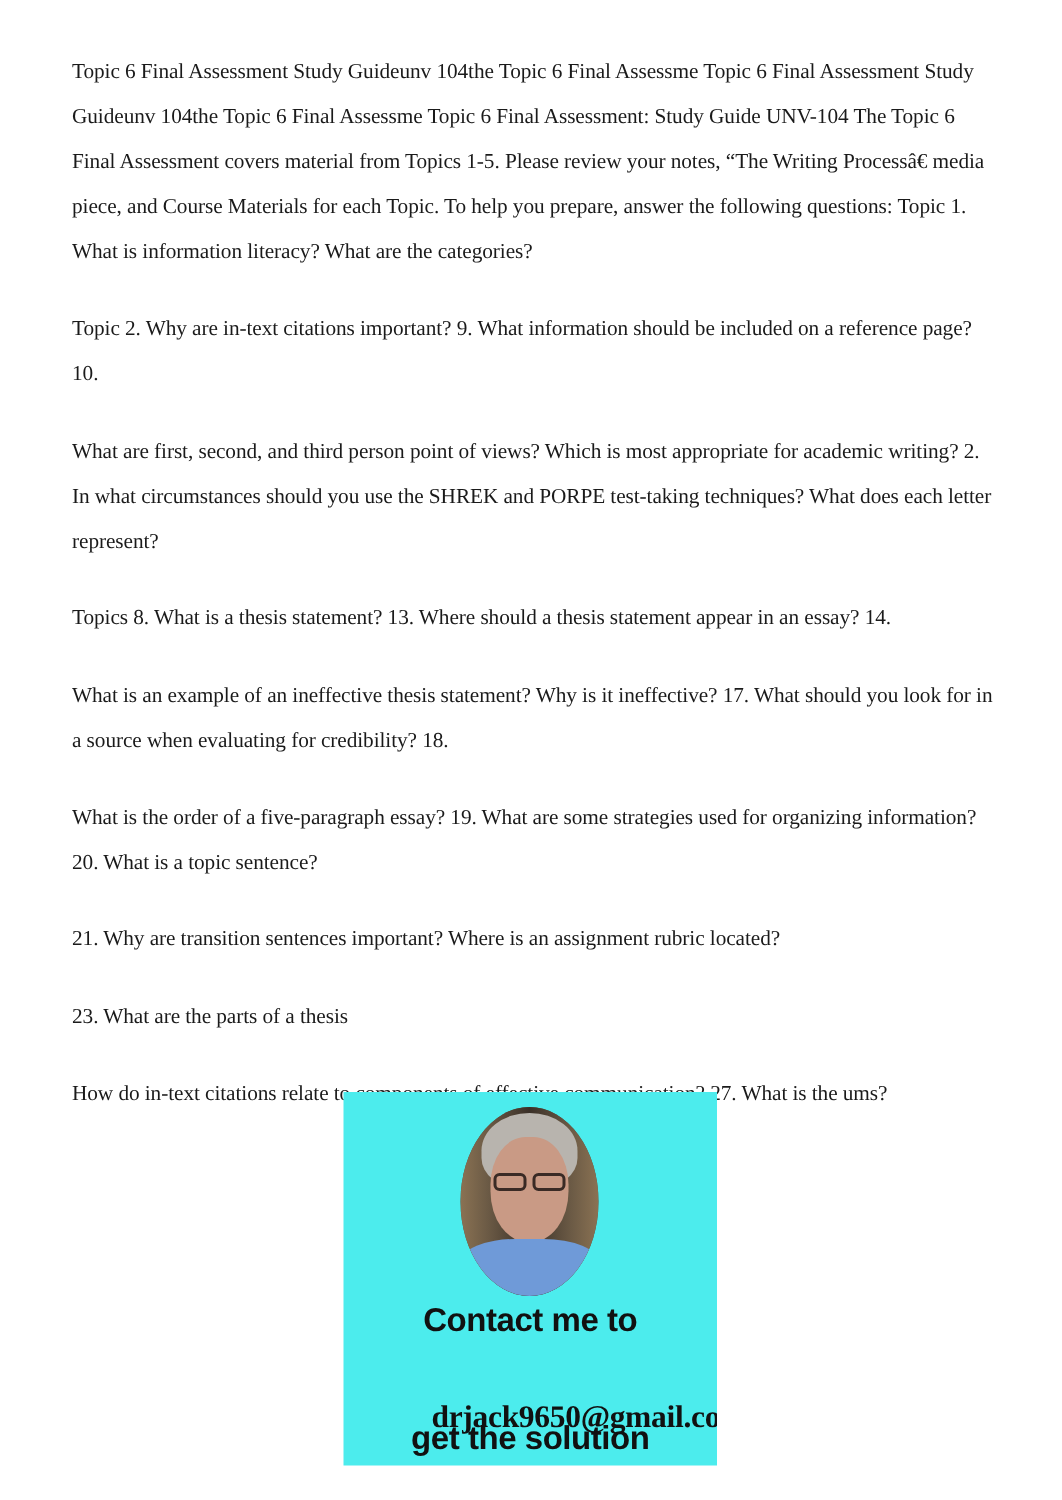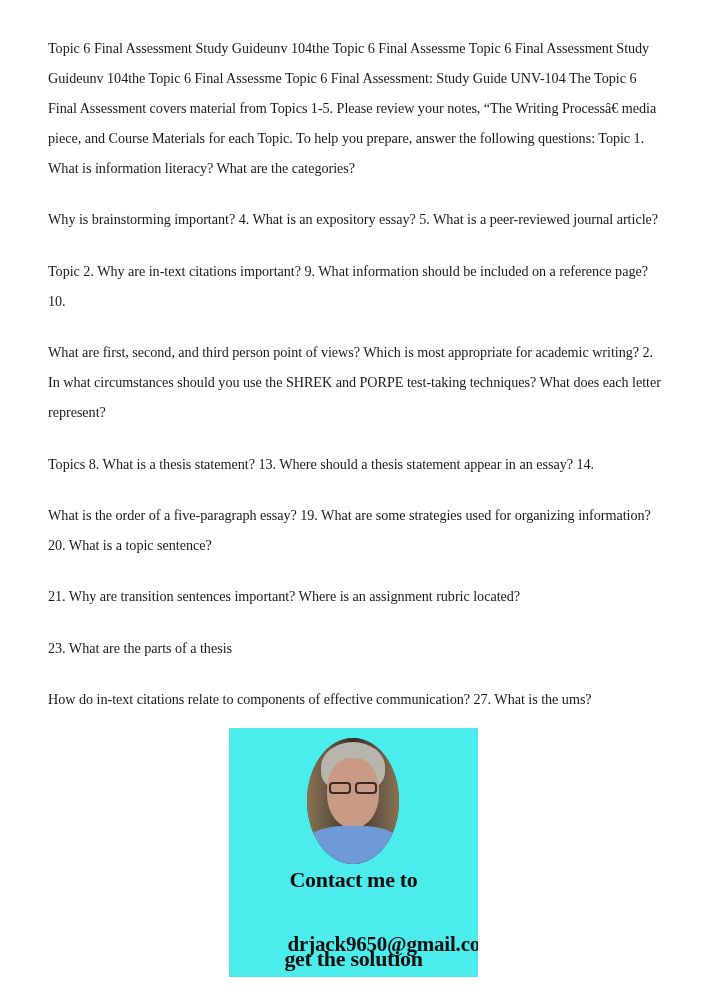--- a/index.html
+++ b/index.html
@@ -82,21 +82,21 @@
       left: 0; bottom: 0;
       width: 92px; height: 38px;
       background: #6f9ad8;
       border-radius: 40% 40% 0 0;
     }
     .banner-line1, .banner-line2 {
       position: absolute;
       left: 0;
       width: 249px;
       text-align: center;
-      font-family: Liberation Serif, serif;
+      font-family: Liberation Sans, sans-serif;
       font-weight: bold;
       font-size: 22px;
       color: #111111;
       letter-spacing: -0.3px;
     }
     .banner-line1 { top: 139px; }
     .banner-line2 { top: 170px; margin-top: 48px; }
     .banner-email {
       position: absolute;
       left: 0;
@@ -109,24 +109,24 @@
       color: #111111;
       letter-spacing: -0.2px;
       padding-left: 39px;
     }
   </style>
 </head>
 <body>
 
 <div class="page">
   <p class="para">Topic 6 Final Assessment Study Guideunv 104the Topic 6 Final Assessme Topic 6 Final Assessment Study Guideunv 104the Topic 6 Final Assessme Topic 6 Final Assessment: Study Guide UNV-104 The Topic 6 Final Assessment covers material from Topics 1-5. Please review your notes, “The Writing Processâ€ media piece, and Course Materials for each Topic. To help you prepare, answer the following questions: Topic 1. What is information literacy? What are the categories?</p>
-  <p class="para">Why is brainstorming important? 4. What is an expository essay? 5. What is a peer-reviewed journal article?</p>
   <p class="para">Topic 2. Why are in-text citations important? 9. What information should be included on a reference page? 10.</p>
   <p class="para">What are first, second, and third person point of views? Which is most appropriate for academic writing? 2. In what circumstances should you use the SHREK and PORPE test-taking techniques? What does each letter represent?</p>
   <p class="para">Topics 8. What is a thesis statement? 13. Where should a thesis statement appear in an essay? 14.</p>
+  <p class="para">What is an example of an ineffective thesis statement? Why is it ineffective? 17. What should you look for in a source when evaluating for credibility? 18.</p>
   <p class="para">What is the order of a five-paragraph essay? 19. What are some strategies used for organizing information? 20. What is a topic sentence?</p>
   <p class="para">21. Why are transition sentences important? Where is an assignment rubric located?</p>
   <p class="para">23. What are the parts of a thesis</p>
   <p class="para">How do in-text citations relate to components of effective communication? 27. What is the ums?</p>
 </div>
 
 <div class="banner">
   <div class="portrait">
     <div class="bg"></div>
     <div class="hair"></div>

